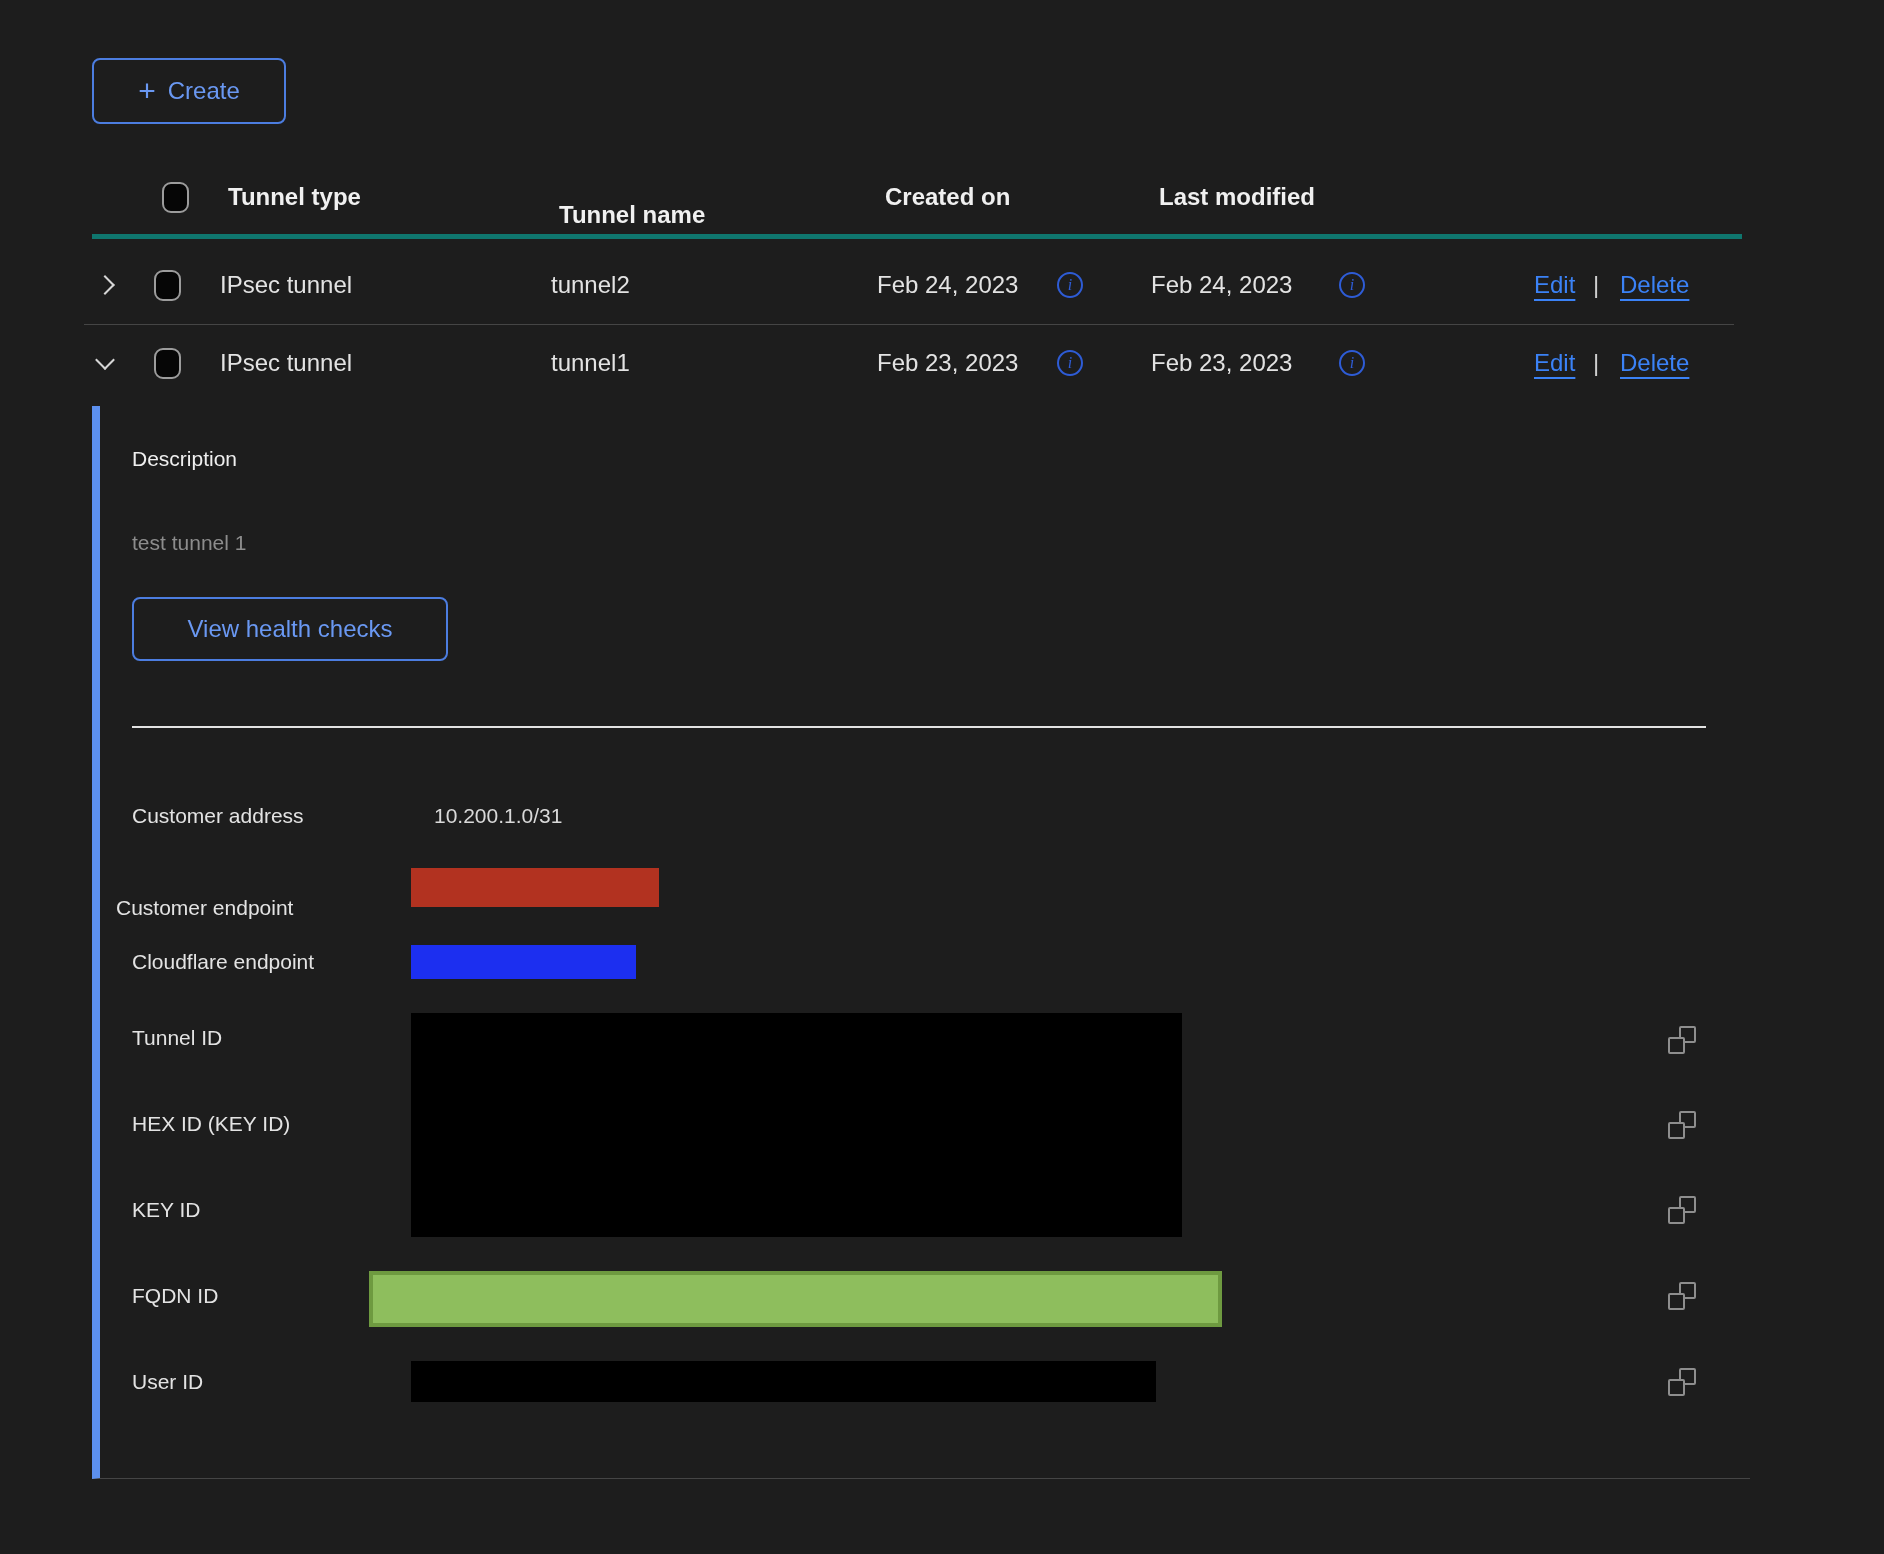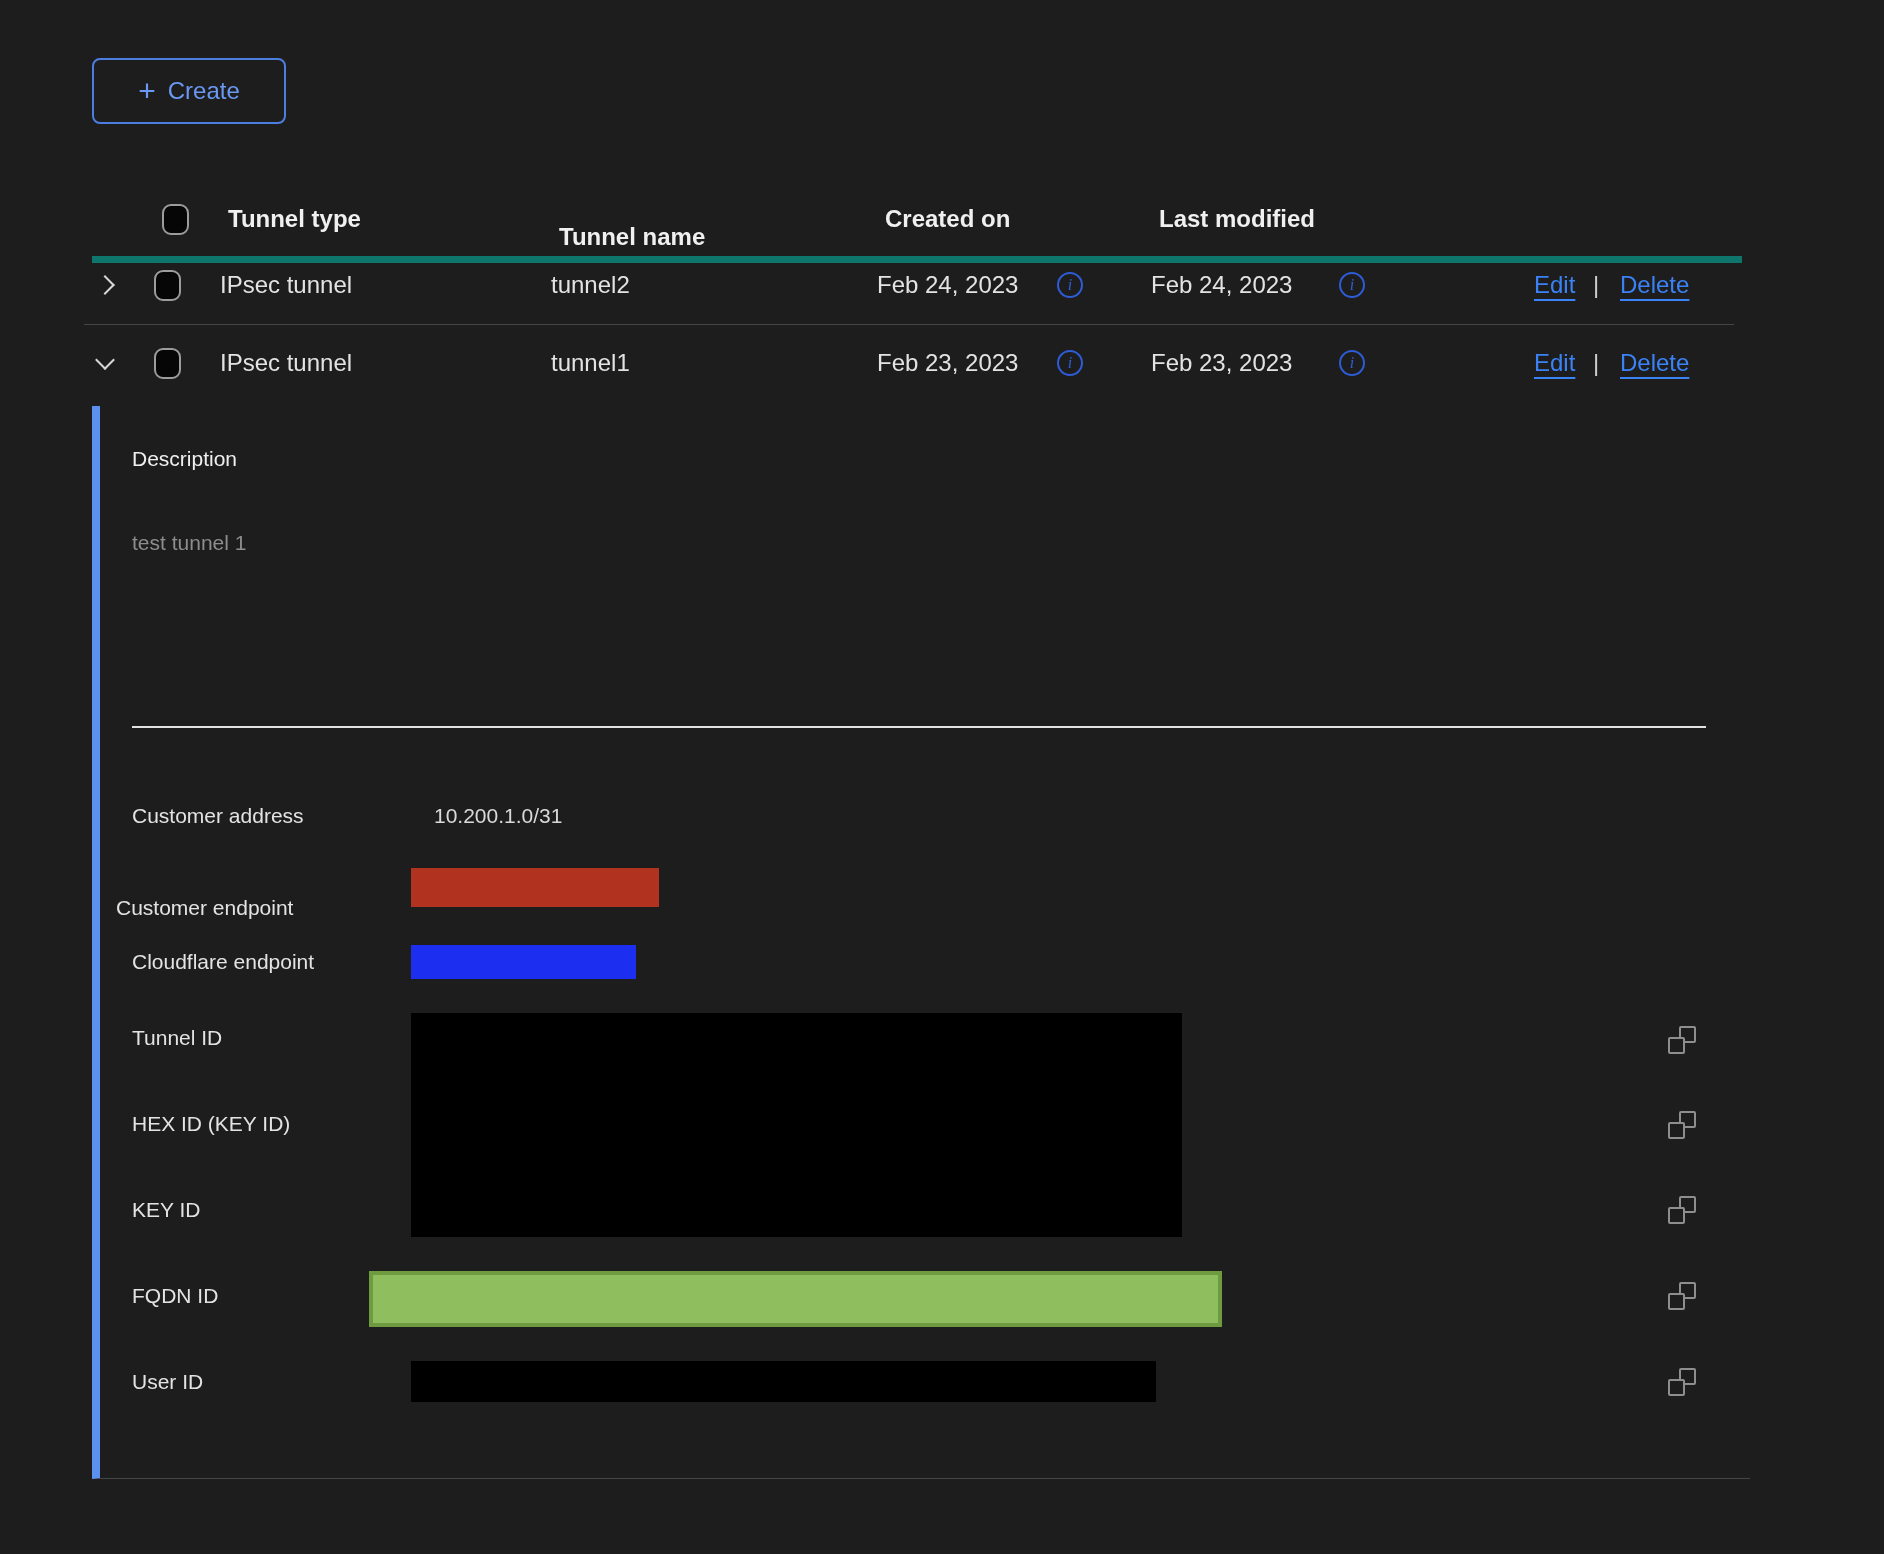--- a/index.html
+++ b/index.html
@@ -11,21 +11,21 @@
   .th-txt{position:absolute;font-size:24px;line-height:30px;font-weight:700;color:#f0f0f0;white-space:nowrap;}
   .gray{color:#8d8d8d;}
   
   .outline-btn{
     position:absolute;display:flex;align-items:center;justify-content:center;gap:12px;
     background:transparent;border:2px solid #4c7de0;border-radius:8px;
     color:#6a98f2;font-size:24px;font-family:"Liberation Sans", sans-serif;cursor:pointer;
   }
   .plus{font-size:30px;font-weight:400;line-height:30px;color:#6a98f2;}
   
-  .thead{position:absolute;left:92px;top:181px;width:1650px;height:75px;border-bottom:7px solid #0f766e;}
+  .thead{position:absolute;left:92px;top:159px;width:1650px;height:75px;border-bottom:5px solid #0f766e;}
   .trow{position:absolute;left:84px;width:1650px;height:78px;}
   .row-border{border-bottom:1px solid #454545;}
   .cell{position:absolute;top:50%;transform:translateY(-50%);font-size:24px;line-height:30px;white-space:nowrap;color:#e3e3e3;}
   
   .checkbox{
     position:absolute;width:27px;height:31px;border:2px solid #9c9c9c;border-radius:9px;
     background:#060606;box-sizing:border-box;
   }
   
   .chev{position:absolute;width:26px;height:26px;}
@@ -117,20 +117,23 @@
     <span class="link" style="left:1450px;">Edit</span>
     <span class="link pipe" style="left:1509px;">|</span>
     <span class="link" style="left:1536px;">Delete</span>
   </div>
 
   <div class="details">
 
     <span class="txt" style="left:32px;top:38px;font-weight:500;color:#efefef;">Description</span>
     <span class="txt gray" style="left:32px;top:122px;">test tunnel 1</span>
 
+    <button class="outline-btn" style="left:32px;top:191px;width:316px;height:64px;">
+      <span>View health checks</span>
+    </button>
 
     <div class="divider"></div>
 
     <span class="txt" style="left:32px;top:395px;">Customer address</span>
     <span class="txt" style="left:334px;top:395px;color:#d9d9d9;">10.200.1.0/31</span>
 
     <span class="txt" style="left:16px;top:468px;margin-top:19px;">Customer endpoint</span>
     <div class="redact red" style="left:311px;top:462px;width:248px;height:39px;"></div>
 
     <span class="txt" style="left:32px;top:541px;text-align:right;">Cloudflare endpoint</span>

